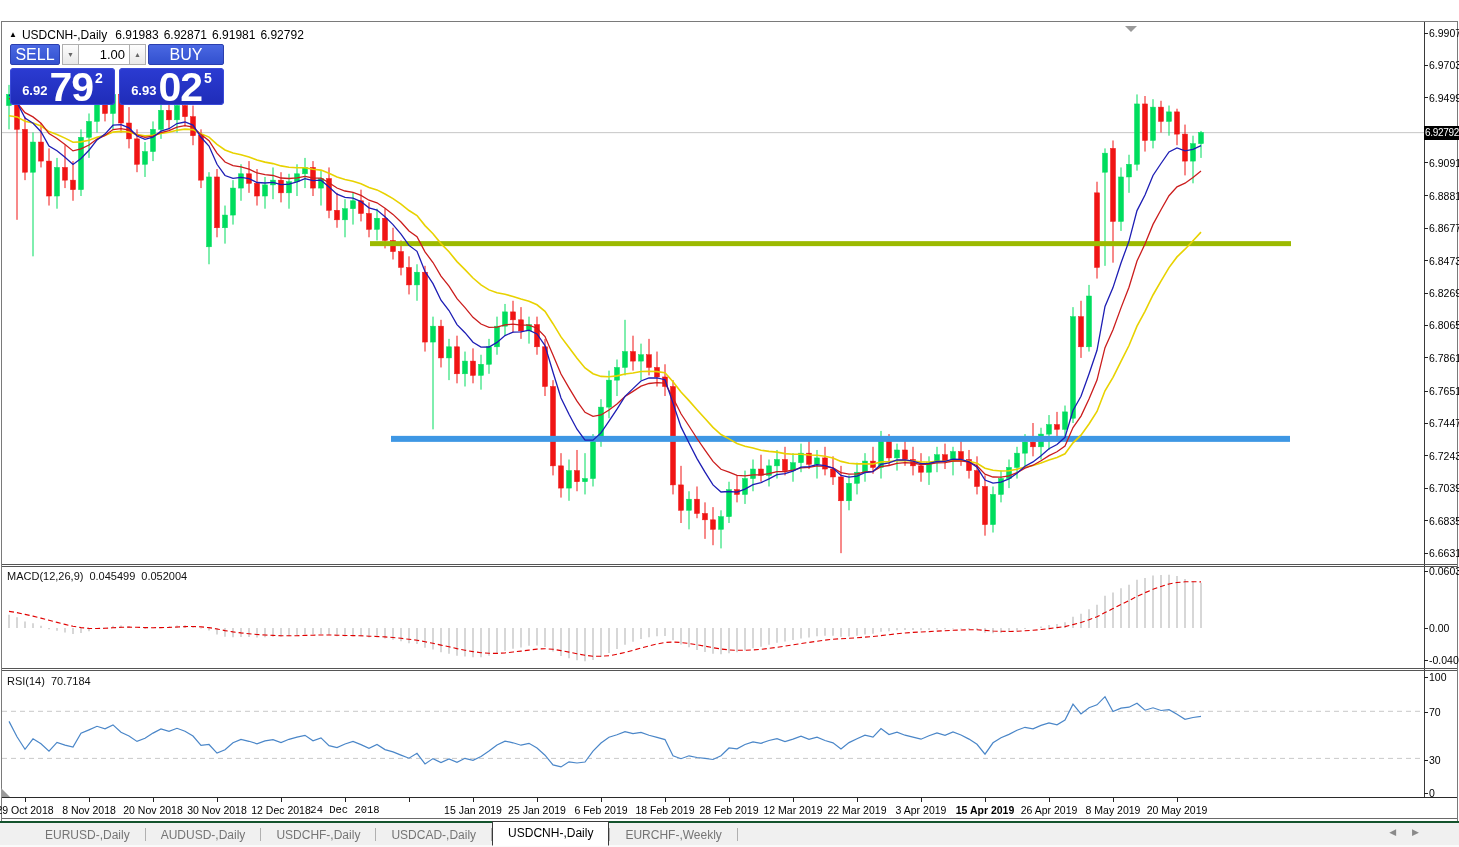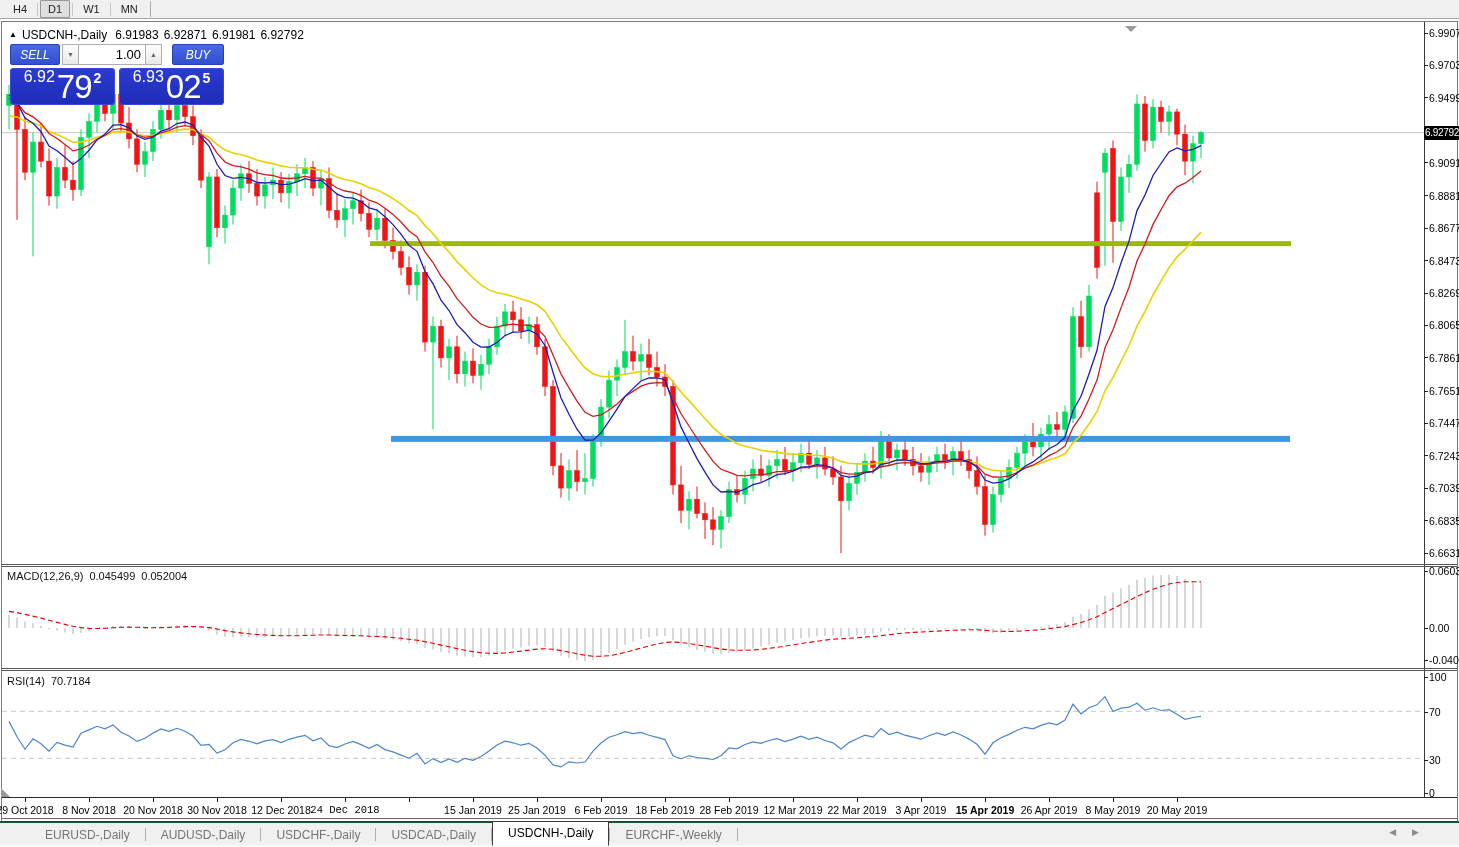--- a/index.html
+++ b/index.html
@@ -16,32 +16,32 @@
   .tb-sep{width:1px;height:13px;background:#c8c8c8;margin:0 2px;}
   .tb-sep.big{height:16px;background:#aaaaaa;margin:0 4px;}
   
   .chart-title{position:absolute;top:28px;left:9px;font-size:12px;color:#000;display:flex;gap:5px;align-items:center;white-space:nowrap;}
   .chart-title .tri{font-size:8px;position:relative;top:-1px;}
   .chart-title .sym{margin-right:3px;}
   
   .trade-panel{position:absolute;top:44px;left:10px;width:214px;}
   .vol-row{display:flex;height:21px;}
   .btn-trade{background:linear-gradient(#4a68e2,#3250cf);border:1px solid #2b3fae;color:#fff;
-    font-size:12px;display:flex;align-items:center;justify-content:center;border-radius:2px;box-sizing:border-box;font-style:italic;}
+    font-size:16px;display:flex;align-items:center;justify-content:center;border-radius:2px;box-sizing:border-box;}
   .btn-sell{width:50px;}
-  .btn-buy{width:52px;margin-left:10px;}
+  .btn-buy{width:76px;margin-left:2px;}
   .spin{width:17px;background:linear-gradient(#fdfdfd,#e8e8e8);border:1px solid #afafaf;color:#666;
     font-size:7px;display:flex;align-items:center;justify-content:center;box-sizing:border-box;}
   .vol-input{flex:1;border:1px solid #afafaf;border-left:none;border-right:none;font-size:13px;color:#000;
     display:flex;align-items:center;justify-content:flex-end;padding-right:4px;background:#fff;box-sizing:border-box;}
   .price-row{display:flex;margin-top:3px;gap:4px;height:37px;}
   .price-box{flex:1;background:linear-gradient(#2b3bd2,#1f2cb8);border-radius:4px;box-shadow:inset 0 0 0 1px #3a4ad8;
     color:#fff;display:flex;align-items:flex-end;justify-content:center;gap:2px;padding:1px 4px 3px 4px;box-sizing:border-box;}
-  .pp-small{font-size:16px;font-weight:400;margin-bottom:16px;}
-  .pp-big{font-size:33px;line-height:30px;font-weight:400;letter-spacing:-1px;margin-top:9px;}
+  .pp-small{font-size:13px;font-weight:700;margin-bottom:4px;}
+  .pp-big{font-size:41px;line-height:30px;font-weight:700;letter-spacing:-1px;margin-top:9px;}
   .pp-sup{font-size:14px;font-weight:700;align-self:flex-start;margin-top:1px;}
   
   .axlabel{position:absolute;left:1429px;font-size:10.5px;color:#000;transform:translateY(-50%);white-space:nowrap;}
   .tick{position:absolute;left:1424px;width:4px;height:1px;background:#222;}
   .price-tag{position:absolute;left:1424px;width:35px;height:14px;background:#000;color:#fff;
     font-size:10px;line-height:14px;padding-left:1px;box-sizing:border-box;letter-spacing:-0.3px;}
   .ind-header{position:absolute;left:7px;font-size:11px;color:#111;white-space:nowrap;display:flex;gap:6px;}
   .dlabel{position:absolute;top:804px;font-size:10.5px;color:#000;transform:translateX(-50%);white-space:nowrap;}
   .dtick{position:absolute;top:798px;width:1px;height:4px;background:#222;}
   
@@ -548,30 +548,20 @@
     </g>
     <g clip-path="url(#clipRsi)">
       <line x1="2" y1="711.31" x2="1424" y2="711.31" stroke="#c9c9c9" stroke-width="1" stroke-dasharray="5 4"></line>
       <line x1="2" y1="758.39" x2="1424" y2="758.39" stroke="#c9c9c9" stroke-width="1" stroke-dasharray="5 4"></line>
       <polyline points="9,721.4 17,736.8 25,749.3 33,738.8 41,743.7 49,751.1 57,742.4 65,745.1 73,747.1 81,733.3 89,729.9 97,726.3 105,728.8 113,724.9 121,732.3 129,736.0 137,741.4 145,738.3 153,733.1 161,729.0 169,731.4 177,728.3 185,731.2 193,736.0 201,745.4 209,744.5 217,753.1 225,749.7 233,742.8 241,739.4 249,741.3 257,743.8 265,740.9 273,739.6 281,742.5 289,739.3 297,737.1 305,735.3 313,740.8 321,737.9 329,745.6 337,747.6 345,744.0 353,741.4 361,744.6 369,748.3 377,744.4 385,749.6 393,751.9 401,755.1 409,758.2 417,753.3 425,763.9 433,758.6 441,762.6 449,759.0 457,762.4 465,758.3 473,760.3 481,756.6 489,751.1 497,745.0 505,741.1 513,742.8 521,745.2 529,743.3 537,748.1 545,755.2 553,764.9 561,766.9 569,761.8 577,763.0 585,762.0 593,751.1 601,743.0 609,737.3 617,734.8 625,731.6 633,733.7 641,732.4 649,735.3 657,737.4 665,739.6 673,755.8 681,758.7 689,755.8 697,757.5 705,758.3 713,759.5 721,755.7 729,748.0 737,748.9 745,744.5 753,741.9 761,743.3 769,740.5 777,738.7 785,741.5 793,739.1 801,736.1 809,739.3 817,737.2 825,740.5 833,742.8 841,748.9 849,742.6 857,738.8 865,735.2 873,737.2 881,728.5 889,734.6 897,732.2 905,735.2 913,737.2 921,739.2 929,735.8 937,733.0 945,735.4 953,731.9 961,735.0 969,739.1 977,744.3 985,754.2 993,742.8 1001,737.7 1009,734.4 1017,730.3 1025,727.3 1033,728.9 1041,725.4 1049,722.9 1057,724.8 1065,720.1 1073,704.2 1081,714.0 1089,707.7 1097,704.8 1105,696.7 1113,711.6 1121,708.1 1129,707.2 1137,703.2 1145,710.2 1153,707.8 1161,710.5 1169,709.7 1177,714.2 1185,719.3 1193,717.5 1201,716.3" fill="none" stroke="#4a86c8" stroke-width="1.2"></polyline>
     </g>
   </svg>
 
 <div id="ui">
 
-  <div class="toolbar">
-    <span class="tf-btn">H4</span>
-    <span class="tb-sep"></span>
-    <span class="tf-btn active">D1</span>
-    <span class="tb-sep"></span>
-    <span class="tf-btn">W1</span>
-    <span class="tb-sep"></span>
-    <span class="tf-btn">MN</span>
-    <span class="tb-sep big"></span>
-  </div>
 
   <div class="chart-title">
     <span class="tri">▲</span>
     <span class="sym">USDCNH-,Daily</span>
     <span>6.91983</span>
     <span>6.92871</span>
     <span>6.91981</span>
     <span>6.92792</span>
   </div>
 

